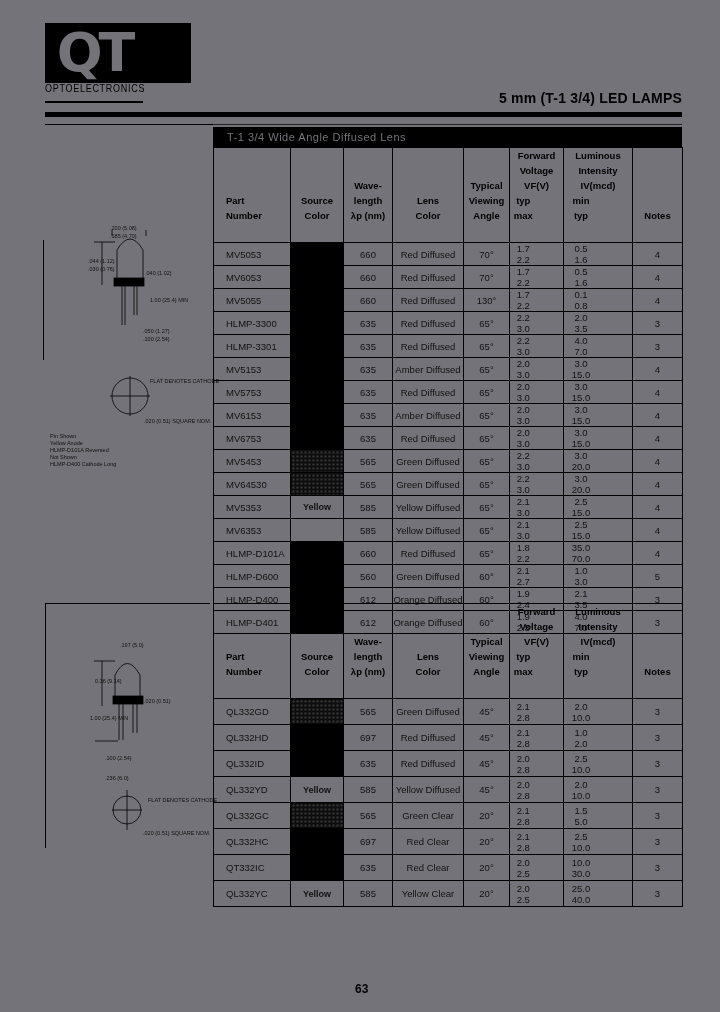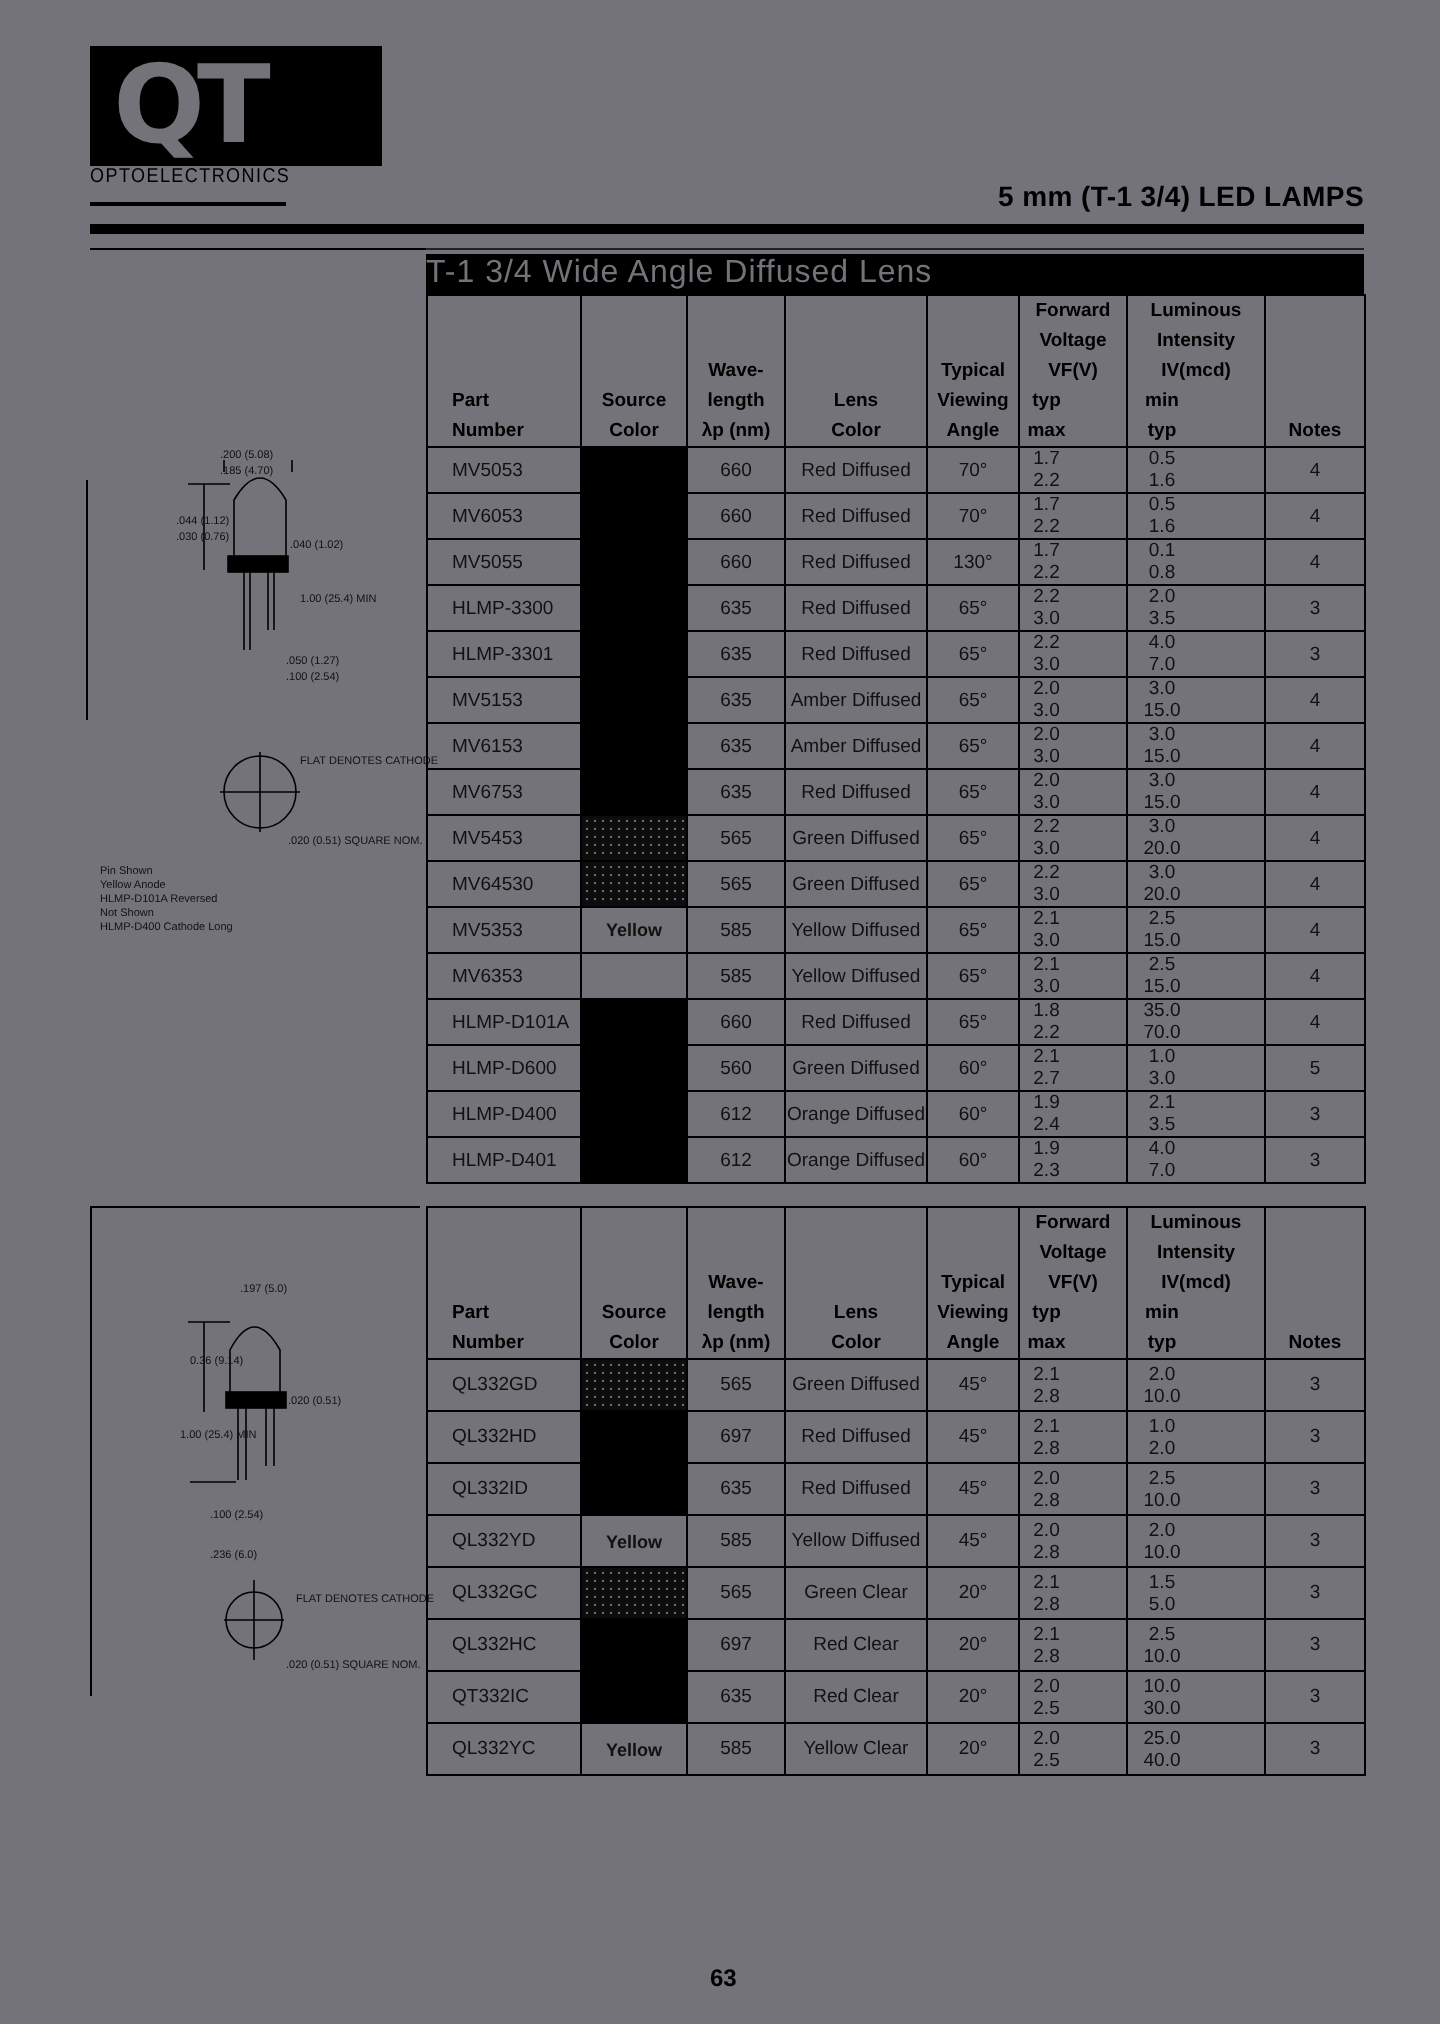--- a/index.html
+++ b/index.html
@@ -21,27 +21,27 @@
   }
   .logo-rule { position:absolute; left:45px; top:101px; width:98px; height:2px; background:#000; }
   .page-title {
     position:absolute; right:38px; top:90px; font-size:14px; font-weight:bold; letter-spacing:0.2px;
   }
   .rule-thick { position:absolute; left:45px; top:112px; width:637px; height:5px; background:#000; }
   .rule-thin { position:absolute; left:45px; top:124px; width:637px; height:1px; background:#000; opacity:0.7; }
 
   .section { position:absolute; left:213px; width:469px; }
   .sec-bar {
-    height:20px; background:#000; color:#747379; font-size:16px; line-height:20px; letter-spacing:0.5px;
+    height:20px; background:#000; color:#747379; font-size:11px; line-height:20px; padding-left:14px; letter-spacing:0.5px;
   }
   table { border-collapse:collapse; width:469px; table-layout:fixed; }
   th, td {
     border:1px solid #000; font-size:9.5px; text-align:center; padding:0; white-space:nowrap;
   }
-  th { font-weight:bold; vertical-align:bottom; line-height:15px; padding-bottom:0; }
+  th { font-weight:bold; vertical-align:bottom; line-height:15px; padding-bottom:19px; }
   th.left, td.left { text-align:left; padding-left:12px; }
   td { color:#111; }
   td.src { background:#000; border-color:#000; }
   td.src.green { background:#0d0d0d; background-image:radial-gradient(#6b6a70 0.6px, transparent 0.8px); background-size:4px 4px; }
   td.src.yellow { background:#747379; font-weight:bold; font-size:9px; border-left:1px solid #000; border-right:1px solid #000; }
   .pair { display:flex; justify-content:space-around;flex-direction:column; }
   .pair span { width:50%; text-align:center; }
 
   .drawing { position:absolute; }
   .box-line { position:absolute; background:#000; }
@@ -228,20 +228,40 @@
               <span>7.0</span>
             </div>
           </td>
           <td>3</td>
         </tr>
         <tr style="height: 19.3px;">
           <td class="left">MV5153</td>
           <td class="src red"></td>
           <td>635</td>
           <td>Amber Diffused</td>
+          <td>65°</td>
+          <td>
+            <div class="pair">
+              <span>2.0</span>
+              <span>3.0</span>
+            </div>
+          </td>
+          <td>
+            <div class="pair">
+              <span>3.0</span>
+              <span>15.0</span>
+            </div>
+          </td>
+          <td>4</td>
+        </tr>
+        <tr style="height: 19.3px;">
+          <td class="left">MV5753</td>
+          <td class="src red"></td>
+          <td>635</td>
+          <td>Red Diffused</td>
           <td>65°</td>
           <td>
             <div class="pair">
               <span>2.0</span>
               <span>3.0</span>
             </div>
           </td>
           <td>
             <div class="pair">
               <span>3.0</span>

